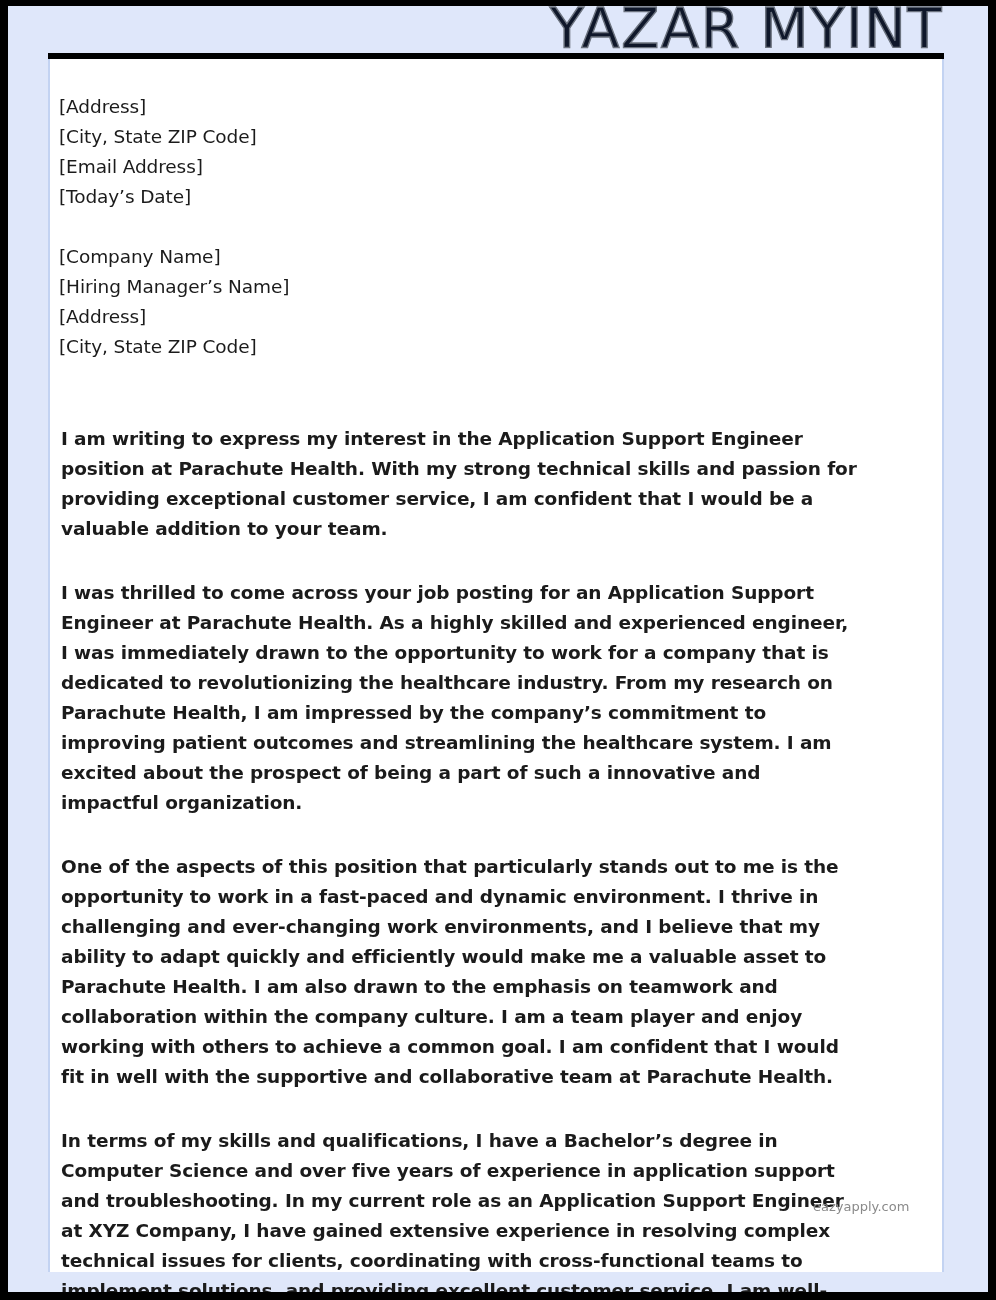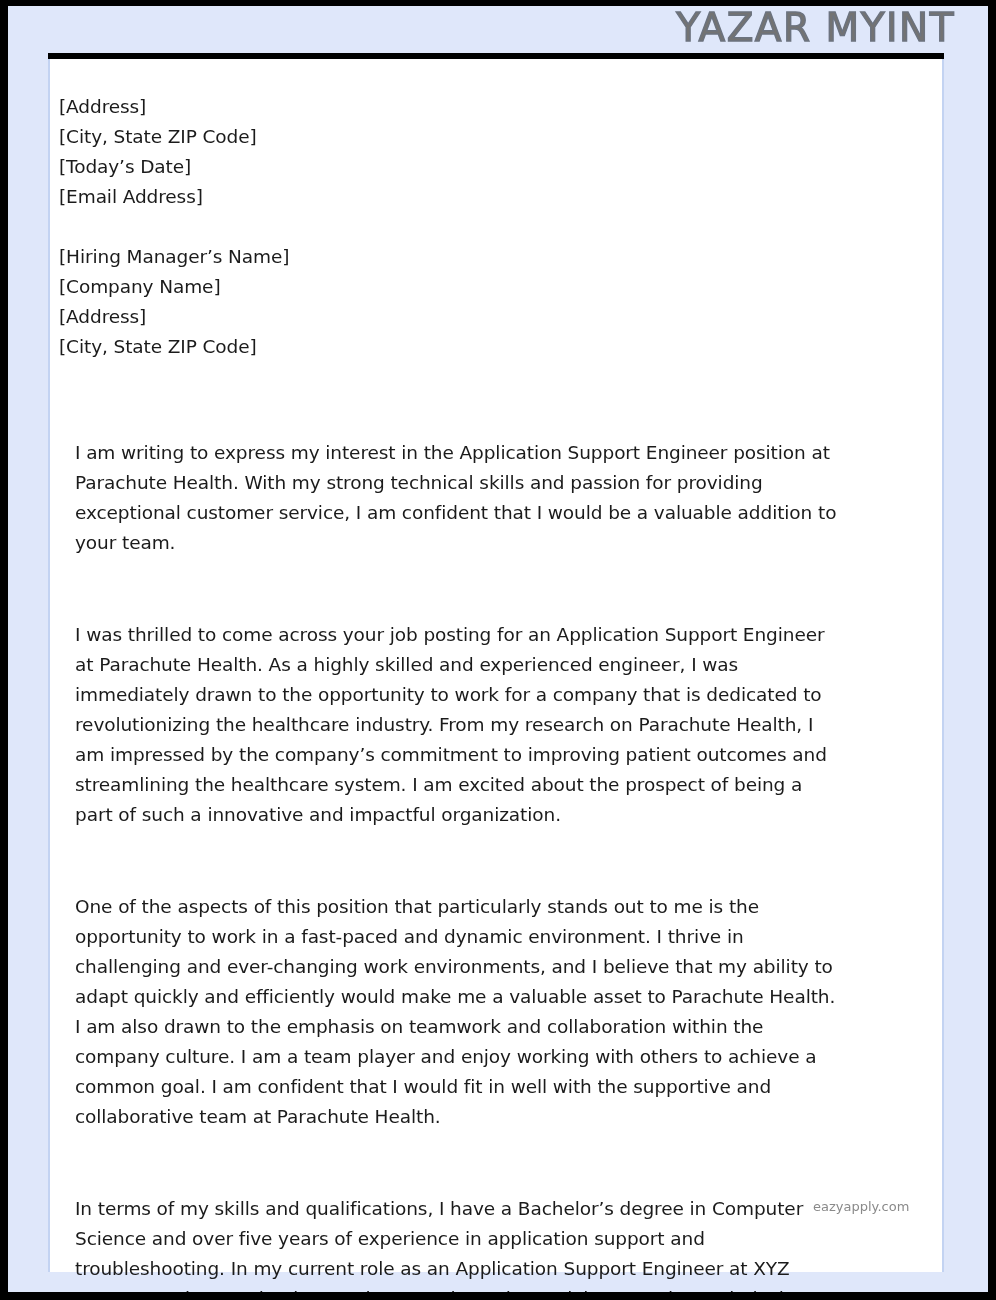--- a/index.html
+++ b/index.html
@@ -33,28 +33,28 @@
   
   #header-band {
     position: absolute;
     left: 0;
     top: 0;
     width: 980px;
     height: 47px;
   }
   #header-title {
     position: absolute;
-    right: 33px;
+    right: 45px;
     top: -2px;
     font-family: "DejaVu Sans", sans-serif;
-    font-size: 39px;
+    font-size: 56px;
     line-height: 47px;
     font-weight: 400;
     letter-spacing: 1.5px;
-    color: #737373;
+    color: #0f172a;
     -webkit-text-stroke: 1.4px #6c737f;
     text-shadow: 0 0 0 #6c737f;
     white-space: nowrap;
   }
 
   
   #header-rule {
     position: absolute;
     left: 40px;
     top: 47px;
@@ -92,21 +92,22 @@
 
   .addr-line {
     white-space: nowrap;
   }
 
   .blank-line {
     height: 30px;
   }
 
   .para {
-    margin: 16px;
+    margin: 2px;
+    font-weight: bold;
   }
 
   
   #watermark {
     position: absolute;
     left: 805px;
     top: 1194px;
     font-family: "DejaVu Sans", sans-serif;
     font-size: 13px;
     line-height: 14px;
@@ -126,29 +127,29 @@
 
     <div id="header-rule"></div>
 
     <div id="page"></div>
 
     <div id="letter">
 
       <div>
         <div class="addr-line">[Address]</div>
         <div class="addr-line">[City, State ZIP Code]</div>
+        <div class="addr-line">[Email Address]</div>
         <div class="addr-line">[Today’s Date]</div>
-        <div class="addr-line">[Email Address]</div>
       </div>
 
       <div class="blank-line"></div>
 
       <div>
+        <div class="addr-line">[Company Name]</div>
         <div class="addr-line">[Hiring Manager’s Name]</div>
-        <div class="addr-line">[Company Name]</div>
         <div class="addr-line">[Address]</div>
         <div class="addr-line">[City, State ZIP Code]</div>
       </div>
 
       <div class="blank-line"></div>
 
 
       <div class="blank-line"></div>
 
       <p class="para">I am writing to express my interest in the Application Support Engineer position at Parachute Health. With my strong technical skills and passion for providing exceptional customer service, I am confident that I would be a valuable addition to your team.</p>

